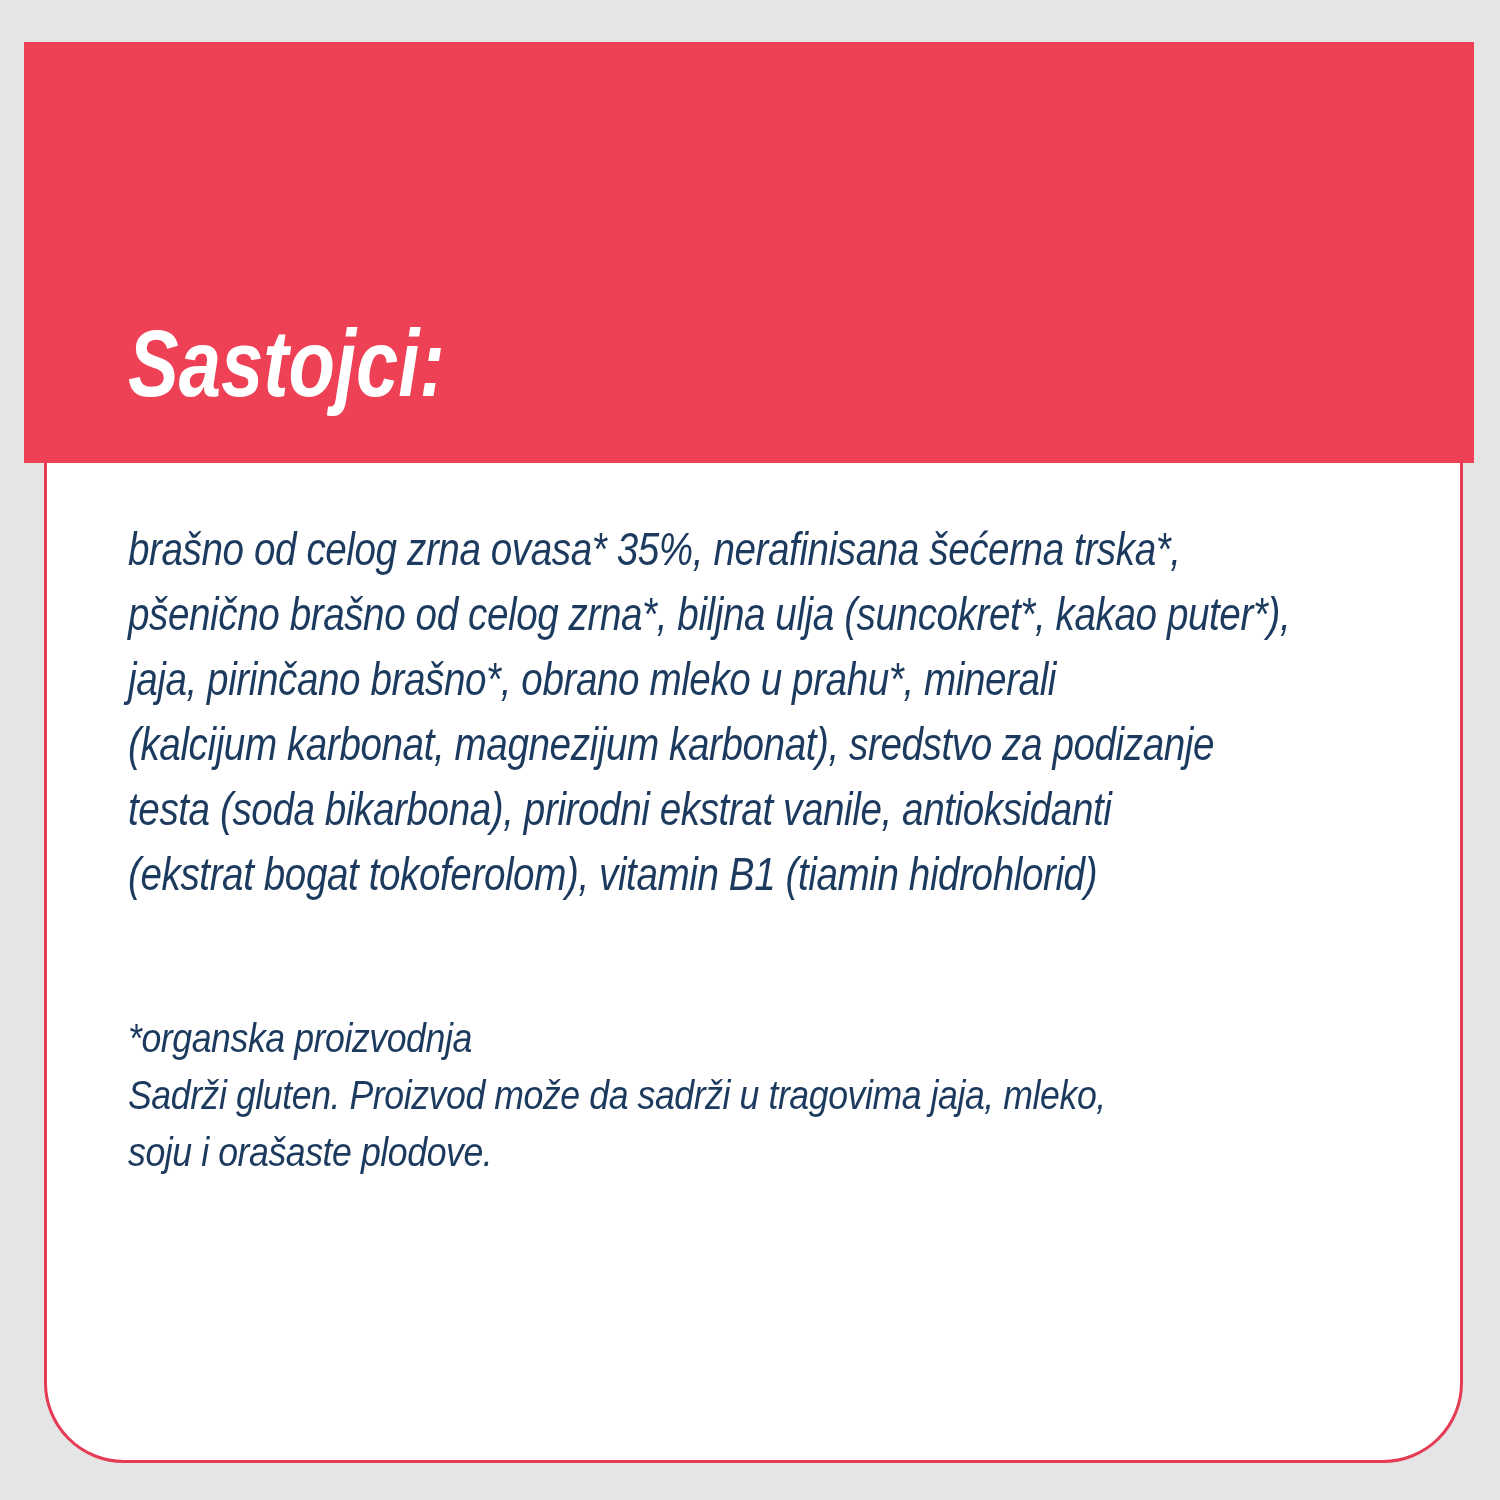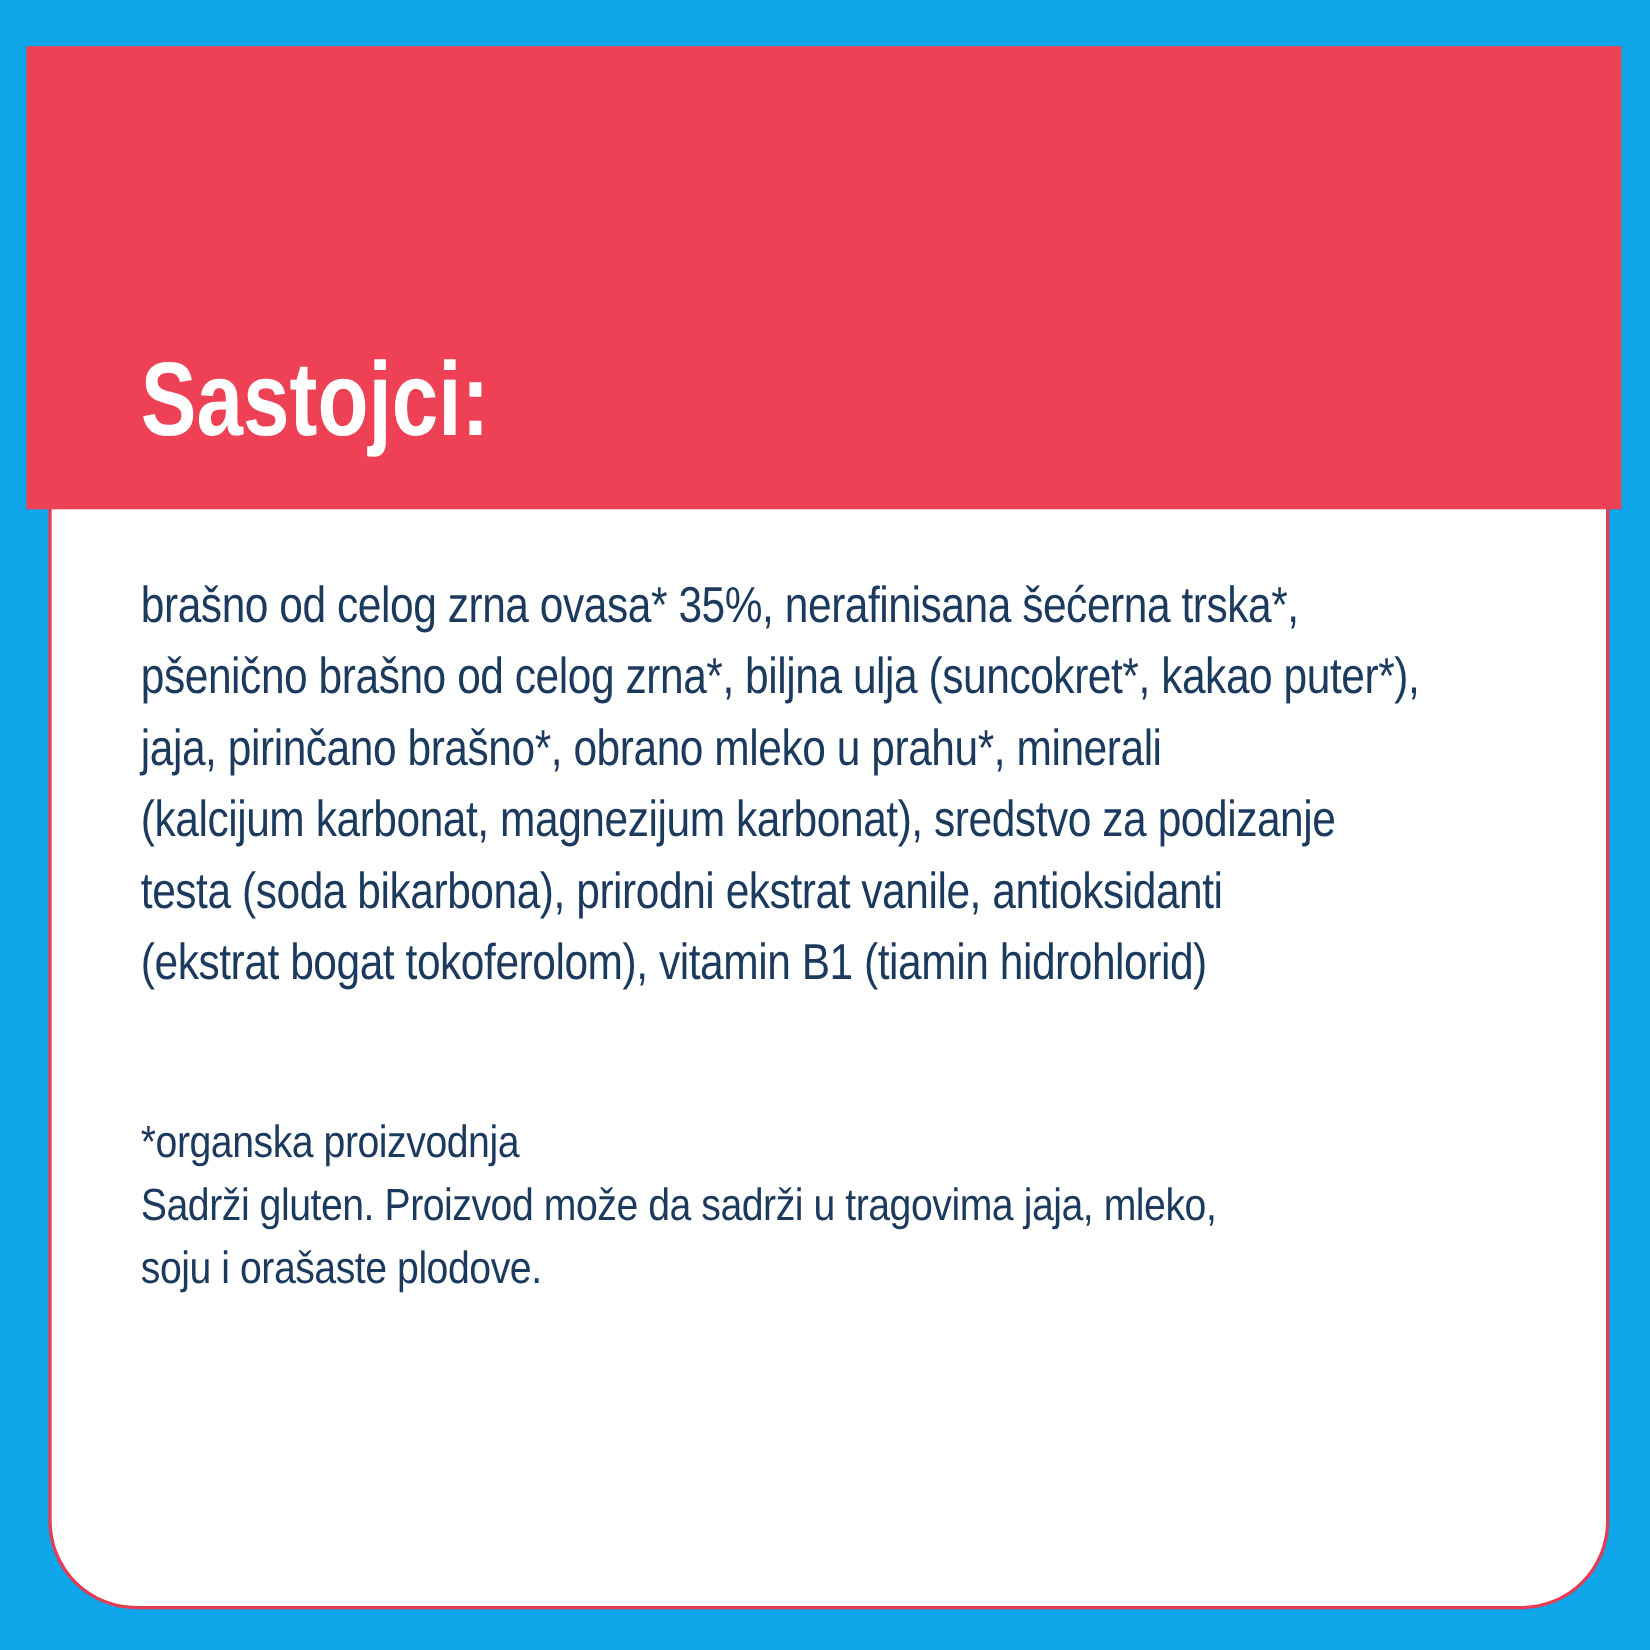--- a/index.html
+++ b/index.html
@@ -79,21 +79,21 @@
     transform-origin: 0 0;
     z-index: 3;
   }
   .tline {
     white-space: nowrap;
   }
 </style>
 </head>
 <body>
 
-<div class="stage" style="background: #0ea5e9;">
+<div class="stage" style="background: #e5e5e5; font-style: italic;">
 
   <div class="card" style="background: rgb(255, 255, 255); border-color: rgb(229, 59, 85);"></div>
 
   <div class="banner" style="background: rgb(238, 65, 85);">
     <div class="banner-title" style="color: rgb(255, 255, 255);">Sastojci:</div>
   </div>
 
   <div class="ingredients" style="color: rgb(28, 58, 94);">
       <div class="tline">brašno od celog zrna ovasa* 35%, nerafinisana šećerna trska*,</div>
       <div class="tline">pšenično brašno od celog zrna*, biljna ulja (suncokret*, kakao puter*),</div>

